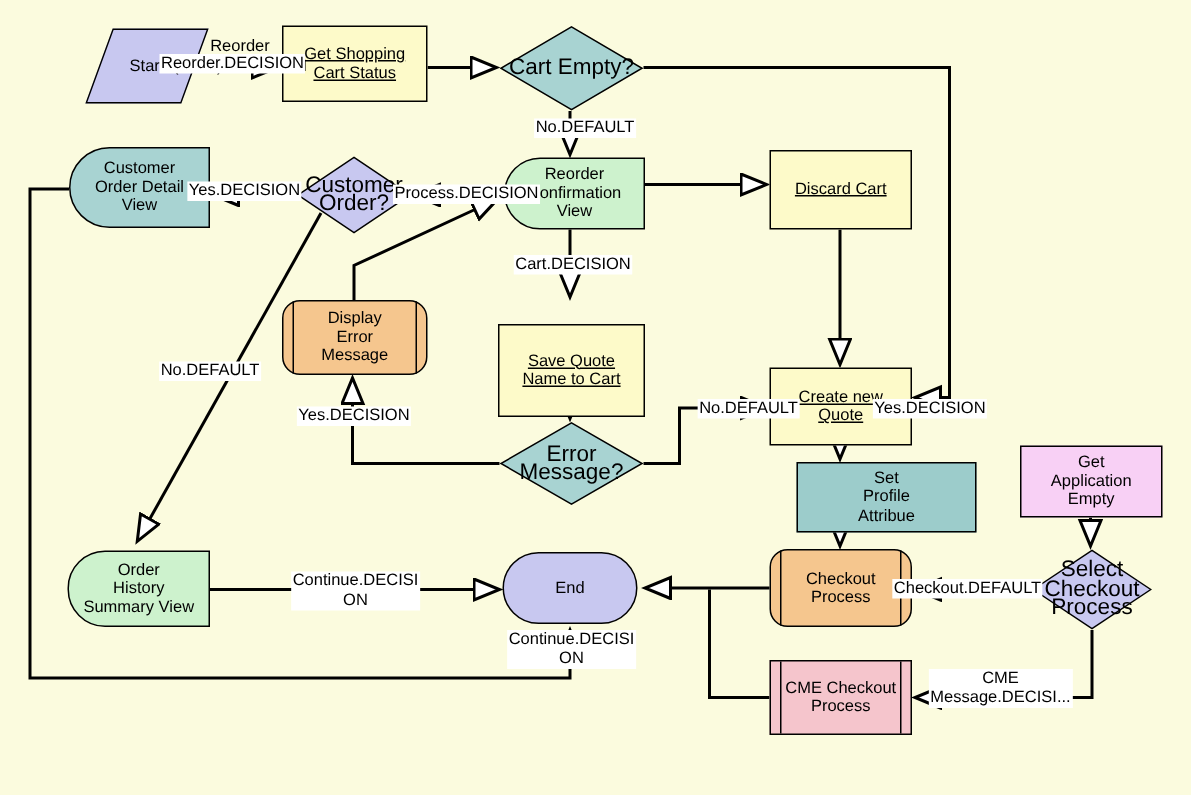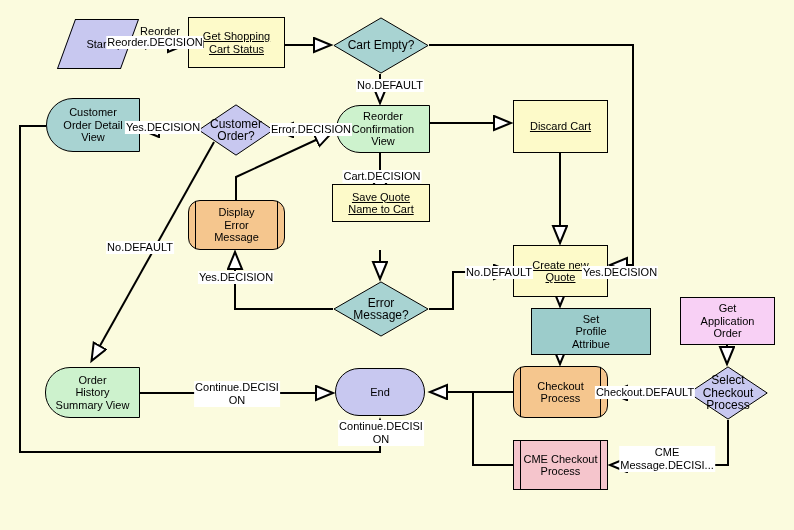--- a/index.html
+++ b/index.html
@@ -17,21 +17,21 @@
   .orange{background:#f5c68e;border-radius:12px;}
   .pink{background:#f5c5cc;}
   .magenta{background:#f8d0f5;}
   .sub::before,.sub::after{content:"";position:absolute;top:0;bottom:0;width:0;border-left:1px solid #000;}
   .sub::before{left:6px}.sub::after{right:6px}
   .view-l{border-radius:26px 0 0 26px;}
   .stadium{border-radius:25px;}
   .dnode{position:absolute;z-index:1;}
   .dnode svg{position:absolute;left:0;top:0;width:100%;height:100%;}
   .dlabel{position:absolute;inset:0;display:flex;align-items:center;justify-content:center;
-          text-align:center;font-size:12px;line-height:12.5px;white-space:pre-line;}
+          text-align:center;font-size:15px;line-height:12.5px;white-space:pre-line;}
   .startwrap{position:absolute;z-index:1;}
   .startskew{position:absolute;top:0;bottom:0;left:11px;right:11px;transform:skewX(-20deg);
              background:#c8c8f0;border:1px solid #000;}
   .startlabel{position:absolute;inset:0;display:flex;align-items:center;justify-content:center;
               font-size:11px;}
   .clabel{position:absolute;z-index:2;transform:translateX(-50%);background:#fff;font-size:11px;
           line-height:13px;text-align:center;white-space:pre-line;padding:0 1px;}
   .clabel.nobg{background:transparent;}
 </style>
 </head>
@@ -87,39 +87,39 @@
   <div class="node green view-l" style="left:336px;top:105px;width:94px;height:48px;border-radius:24px 0 0 24px"><span>Reorder
 Confirmation
 View</span></div>
 
   <div class="node yellow" style="left:513px;top:100px;width:95px;height:53px"><span>Discard Cart</span></div>
 
   <div class="node orange sub" style="left:188px;top:200px;width:97px;height:50px"><span>Display
 Error
 Message</span></div>
 
-  <div class="node yellow" style="left:332px;top:184px;width:98px;height:38px"><span>Save Quote
+  <div class="node yellow" style="left:332px;top:216px;width:98px;height:62px"><span>Save Quote
 Name to Cart</span></div>
 
   <div class="node yellow" style="left:513px;top:245px;width:95px;height:52px"><span>Create new
 Quote</span></div>
 
   <div class="node teal2" style="left:531px;top:308px;width:120px;height:47px"><span>Set
 Profile
 Attribue</span></div>
 
   <div class="node orange sub" style="left:513px;top:366px;width:95px;height:52px"><span>Checkout
 Process</span></div>
 
   <div class="node pink sub" style="left:513px;top:440px;width:95px;height:50px"><span>CME Checkout
 Process</span></div>
 
   <div class="node magenta" style="left:680px;top:297px;width:95px;height:48px"><span>Get
 Application
-Order</span></div>
+Empty</span></div>
 
   <div class="node green view-l" style="left:45px;top:367px;width:95px;height:51px;border-radius:25px 0 0 25px"><span>Order
 History
 Summary View</span></div>
 
   <div class="node lav stadium" style="left:335px;top:368px;width:90px;height:48px"><span>End</span></div>
 
   <div class="dnode" style="left:333px;top:17px;width:96px;height:57px">
     <svg viewBox="0 0 100 60" preserveAspectRatio="none">
         <polygon points="50,1 99,30 50,59 1,30" fill="#a8d3d2" stroke="#000" stroke-width="1" vector-effect="non-scaling-stroke"></polygon>
@@ -150,21 +150,21 @@
     <div class="dlabel">Select
 Checkout
 Process</div>
   </div>
 
   <div class="clabel nobg" style="left:160px;top:25px">Reorder
 (SCW).DECISION</div>
   <div class="clabel" style="left:155px;top:36px">Reorder.DECISION</div>
   <div class="clabel" style="left:390px;top:79px">No.DEFAULT</div>
   <div class="clabel" style="left:163px;top:121px">Yes.DECISION</div>
-  <div class="clabel" style="left:311px;top:123px">Error.DECISION</div>
+  <div class="clabel" style="left:311px;top:123px">Process.DECISION</div>
   <div class="clabel" style="left:382px;top:170px">Cart.DECISION</div>
   <div class="clabel" style="left:236px;top:271px">Yes.DECISION</div>
   <div class="clabel" style="left:499px;top:266px">No.DEFAULT</div>
   <div class="clabel" style="left:620px;top:266px">Yes.DECISION</div>
   <div class="clabel" style="left:140px;top:241px">No.DEFAULT</div>
   <div class="clabel" style="left:237px;top:381px">Continue.DECISI
 ON</div>
   <div class="clabel" style="left:381px;top:420px">Continue.DECISI
 ON</div>
   <div class="clabel" style="left:645px;top:386px">Checkout.DEFAULT</div>

